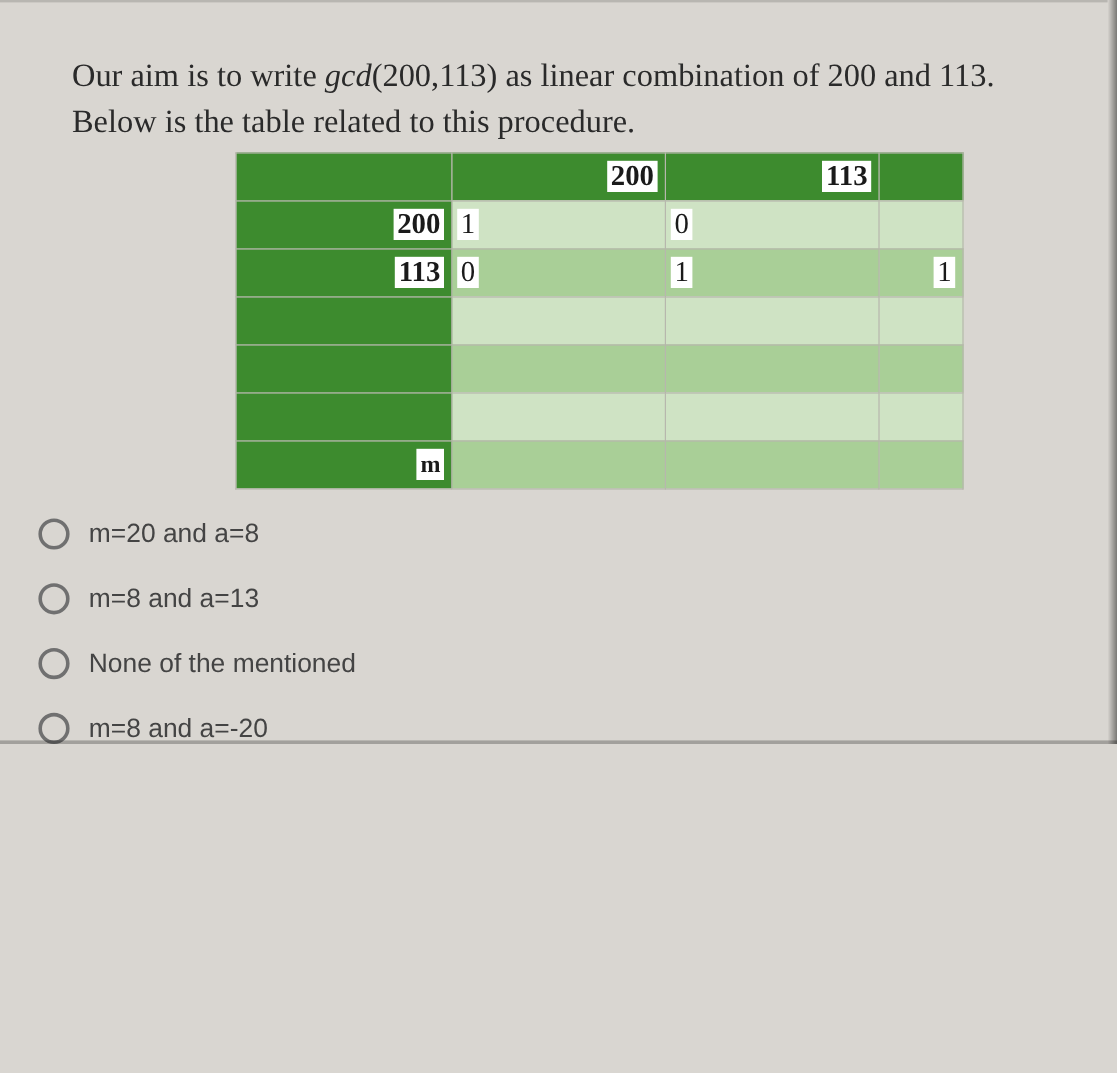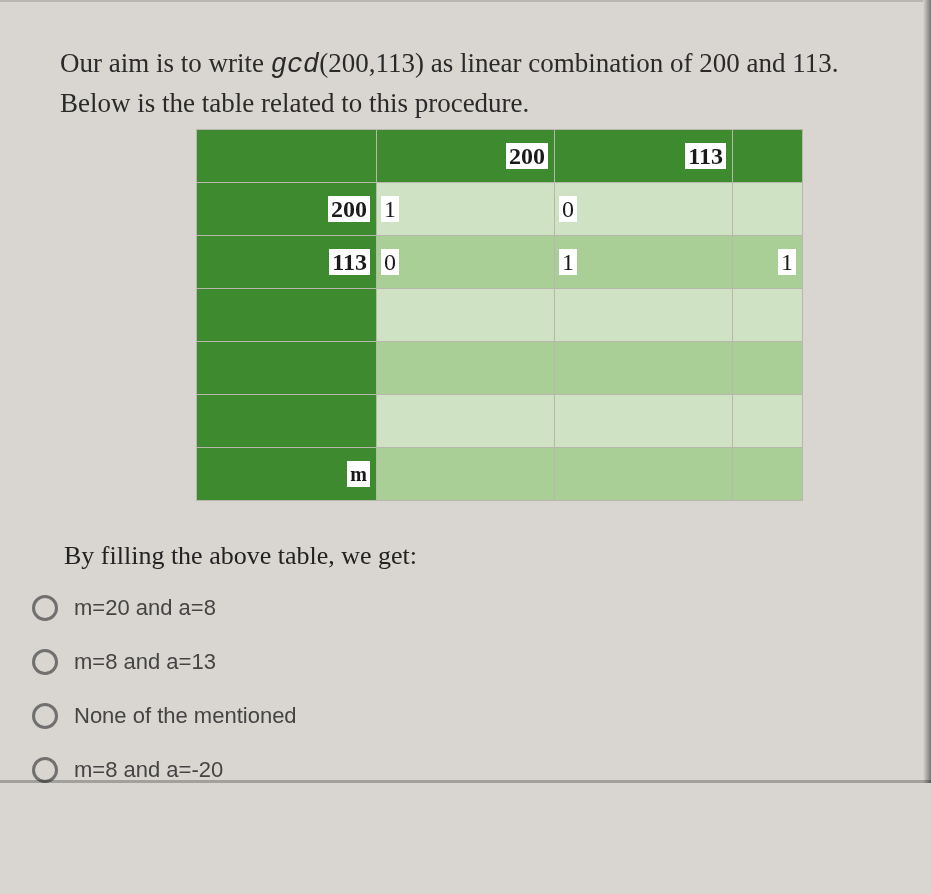--- a/index.html
+++ b/index.html
@@ -13,31 +13,31 @@
   .page{
     position:relative;
     padding:45px 30px 0 60px;
     box-sizing:border-box;
   }
   .intro{
     font-size:27px;
     line-height:1.4;
     max-width:830px;
   }
-  .gcd-ital{font-style:italic;font-family:Liberation Mono, monospace;}
+  .gcd-ital{font-style:italic;}
   .tbl-wrap{
     margin:6px 0 0 136px;
   }
   table.etbl{
     border-collapse:collapse;
     border:1px solid #b7b7ad;
   }
   table.etbl td{
     border:1px solid #b7b7ad;
-    height:53px;
+    height:40px;
     box-sizing:border-box;
     text-align:right;
     vertical-align:middle;
     padding:0 6px 0 0;
     font-size:0;
   }
   td.left-col{width:180px;background:#3d8b2e;}
   td.main-col{width:178px;}
   td.last-col{width:70px;}
   .hl{
@@ -155,21 +155,20 @@
         <td class="left-col left-label"><span class="hl bold" style="font-size:20px">m</span></td>
         <td class="main-col light-b"></td>
         <td class="main-col light-b"></td>
         <td class="last-col light-b"></td>
       </tr>
 
     </tbody>
       </table>
   </div>
 
-  <div class="follow">By filling the above table, we get:</div>
 
   <div class="opts">
     <div class="opt">
       <div class="radio"></div>
       <span>m=20 and a=8</span>
     </div>
     <div class="opt">
       <div class="radio"></div>
       <span>m=8 and a=13</span>
     </div>

